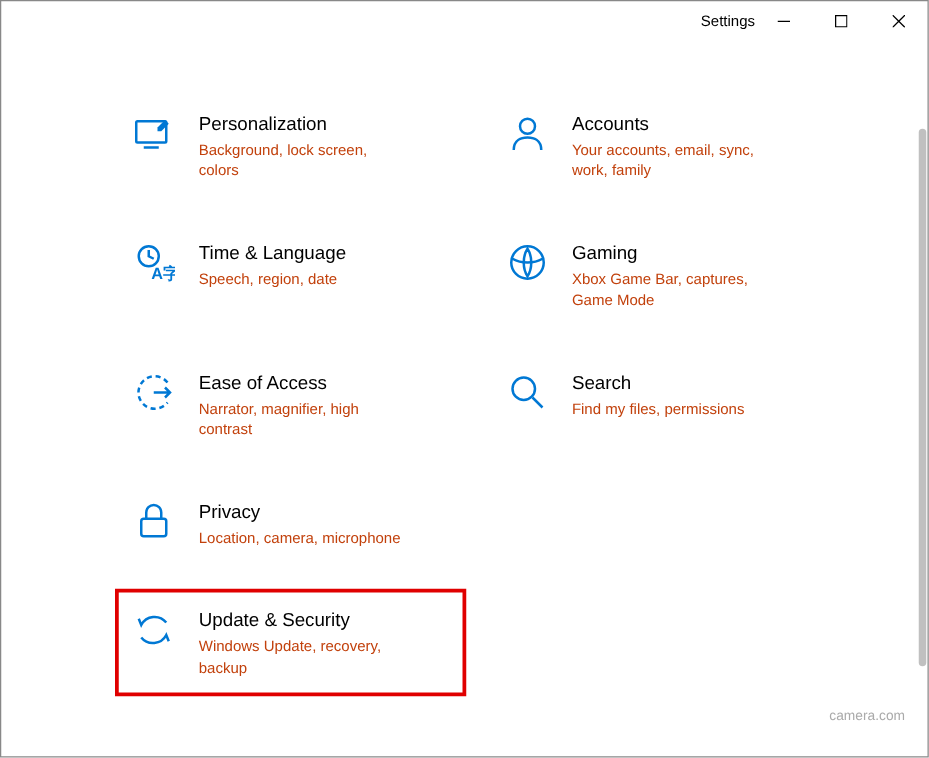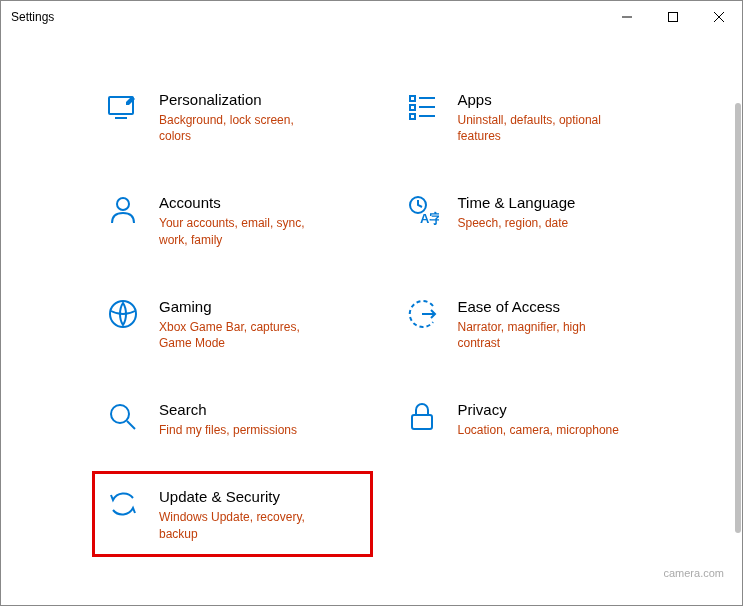--- a/index.html
+++ b/index.html
@@ -1,17 +1,17 @@
 <!DOCTYPE html>
 <html><head>
   <meta charset="utf-8">
   <style>
     * { margin: 0; padding: 0; box-sizing: border-box; font-family: "Segoe UI", Arial, sans-serif; }
     body { width: 743px; height: 606px; background: #fff; border: 1px solid #888; position: relative; }
-    .titlebar { height: 32px; display: flex; align-items: center; justify-content: space-between; padding-left: 10px; }
+    .titlebar { height: 32px; display: flex; align-items: center; justify-content: flex-end; padding-left: 10px; }
     .titlebar-title { font-size: 12px; color: #000; }
     .window-controls { display: flex; height: 100%; }
     .window-controls div { width: 46px; height: 32px; display: flex; align-items: center; justify-content: center; font-size: 14px; color: #000; cursor: default; }
     .content { padding: 50px 80px 40px 100px; display: grid; grid-template-columns: 1fr 1fr; column-gap: 40px; row-gap: 40px; position: relative; gap: 36px; }
     .tile { display: flex; align-items: flex-start; gap: 18px; padding: 6px 4px; cursor: pointer; }
     .tile-icon { width: 36px; height: 36px; flex-shrink: 0; display: flex; align-items: center; justify-content: center; color: #6d28d9; }
     .tile-text { padding-top: 2px; }
     .tile-title { font-size: 15px; font-weight: 400; color: #000; margin-bottom: 4px; }
     .tile-desc { font-size: 12px; color: #c2410c; line-height: 1.35; max-width: 170px; }
     .highlighted { outline: 3px solid #e00000; outline-offset: 6px; }
@@ -55,36 +55,20 @@
         <line x1="9" y1="28" x2="21" y2="28"></line>
         <path d="M20 12 L26 6 L29 9 L23 15 L20 15 Z" fill="#0078D4" stroke="none"></path>
       </svg>
     </span>
     <div class="tile-text">
       <div class="tile-title">Personalization</div>
       <div class="tile-desc">Background, lock screen, colors</div>
     </div>
   </div>
 
-  <div class="tile">
-    <span class="tile-icon">
-      <svg width="34" height="34" viewBox="0 0 34 34" fill="none" stroke="#0078D4" stroke-width="2">
-        <rect x="5" y="6" width="5" height="5"></rect>
-          <line x1="14" y1="8" x2="30" y2="8"></line>
-        <rect x="5" y="15" width="5" height="5"></rect>
-          <line x1="14" y1="17" x2="30" y2="17"></line>
-        <rect x="5" y="24" width="5" height="5"></rect>
-          <line x1="14" y1="26" x2="30" y2="26"></line>
-      </svg>
-    </span>
-    <div class="tile-text">
-      <div class="tile-title">Apps</div>
-      <div class="tile-desc">Uninstall, defaults, optional features</div>
-    </div>
-  </div>
 
   <div class="tile">
     <span class="tile-icon">
       <svg width="34" height="34" viewBox="0 0 34 34" fill="none" stroke="#0078D4" stroke-width="2">
         <circle cx="17" cy="11" r="6"></circle>
         <path d="M6 30 C6 22 12 20 17 20 C22 20 28 22 28 30"></path>
       </svg>
     </span>
     <div class="tile-text">
       <div class="tile-title">Accounts</div>

